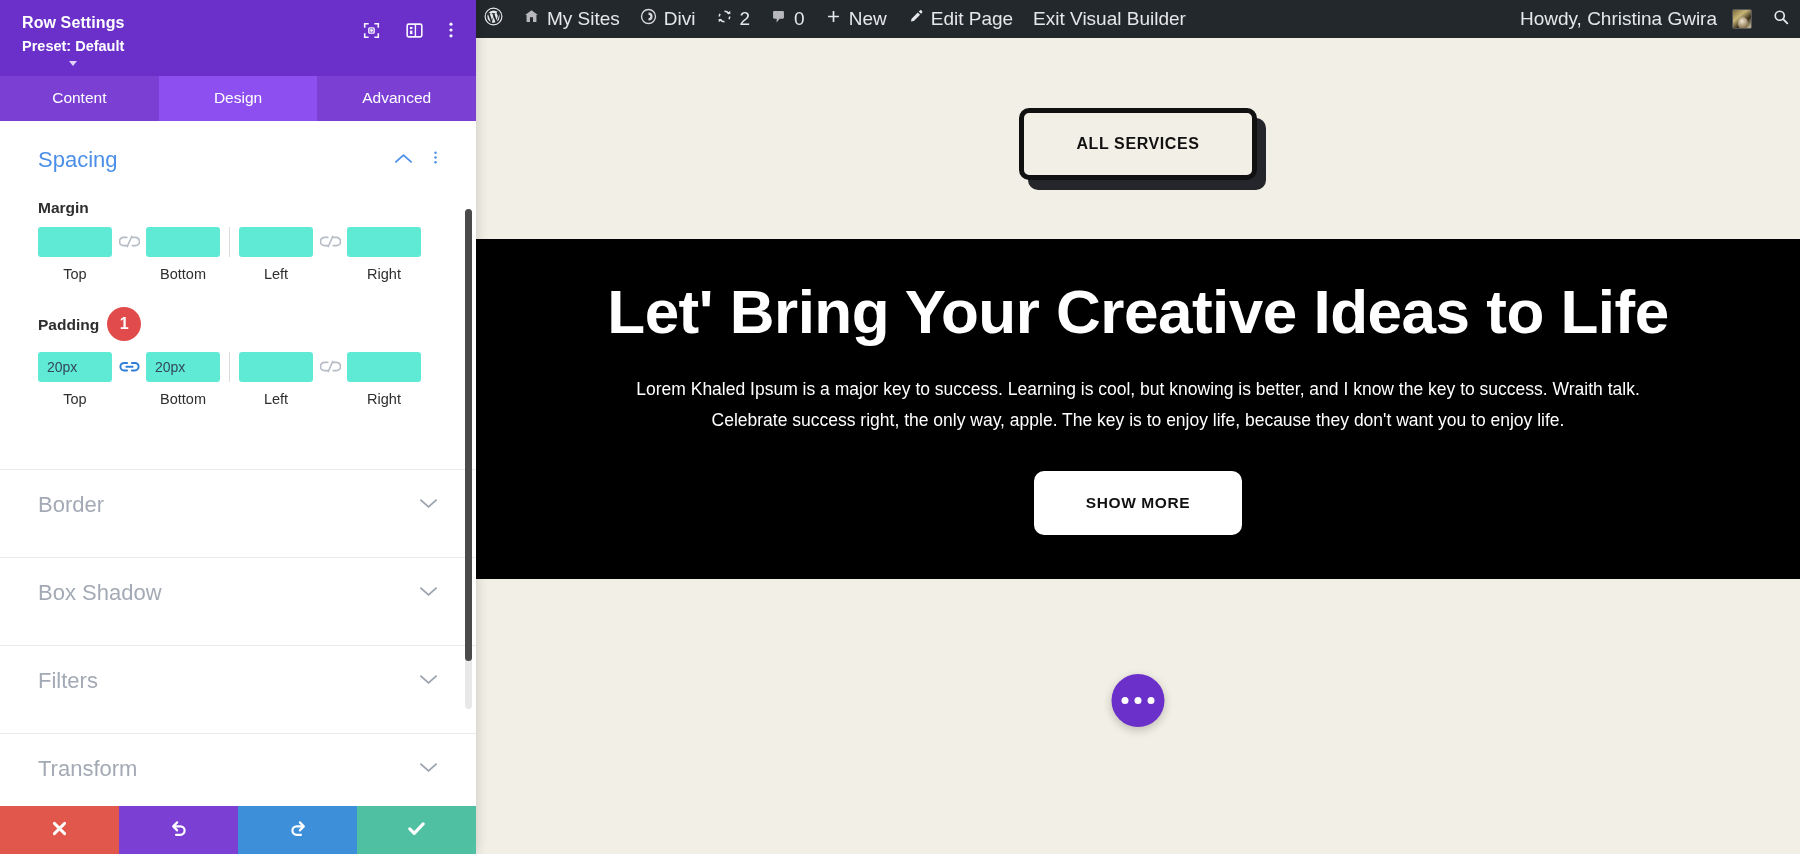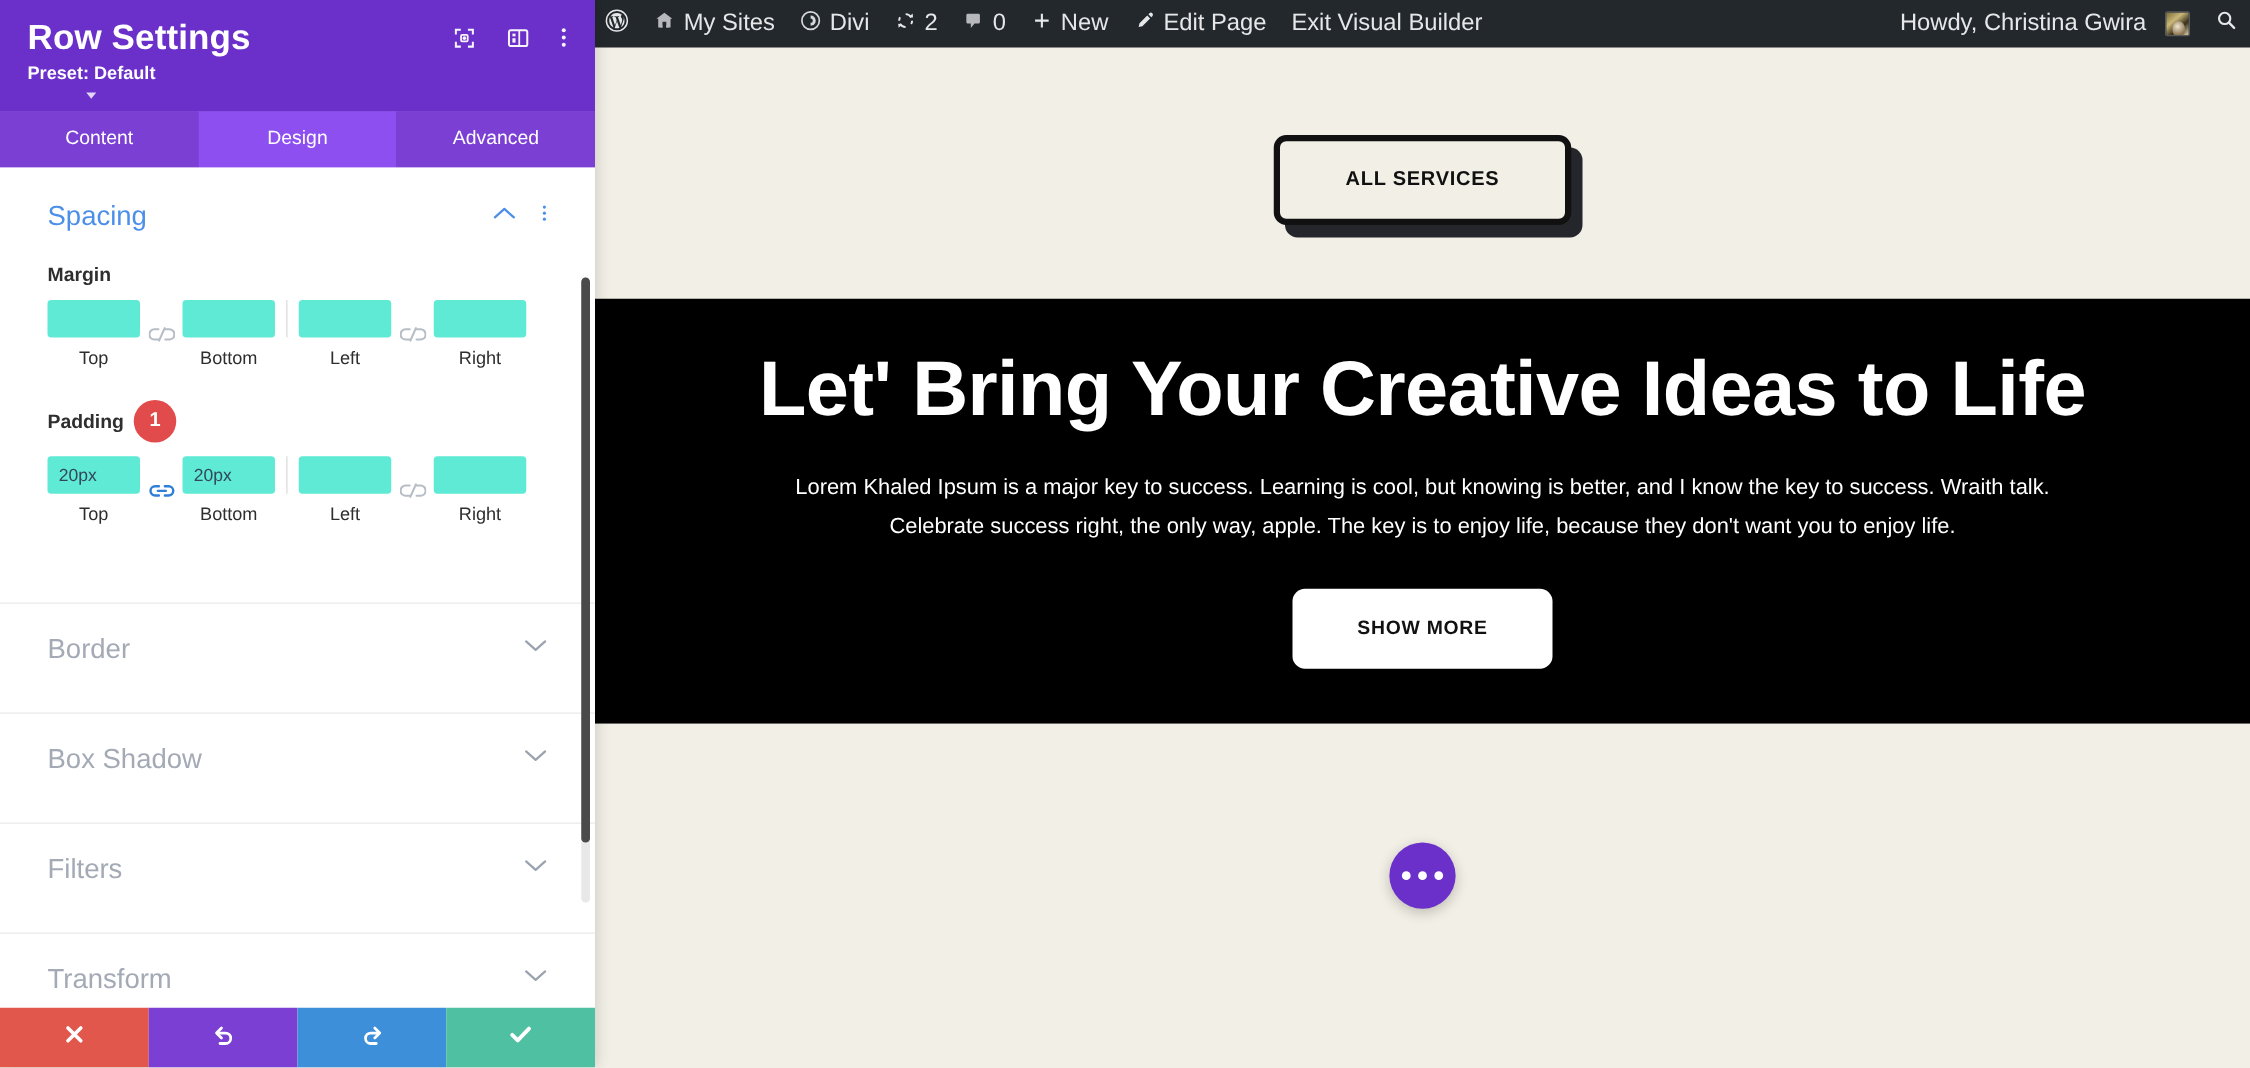--- a/index.html
+++ b/index.html
@@ -21,21 +21,21 @@
     box-shadow: 0 0 12px rgba(0,0,0,.18);
   }
   .panel-header {
     background: #6b30c9;
     padding: 14px 22px 10px 22px;
     position: relative;
     flex: 0 0 auto;
   }
   .panel-header-top { display: flex; align-items: flex-start; justify-content: space-between; }
   .panel-title {
-    color: #fff; font-size: 28px; font-weight: bold; letter-spacing: .1px;
+    color: #fff; font-size: 16px; font-weight: bold; letter-spacing: .1px;
     line-height: 1.12;
   }
   .panel-preset {
     color: #ffffff; font-size: 14.5px; font-weight: bold; margin-top: 6px;
     display: inline-flex; align-items: center; gap: 5px; cursor: pointer; flex-direction: column;
   }
   .caret-sm {
     width: 0; height: 0; border-left: 4px solid transparent;
     border-right: 4px solid transparent; border-top: 5px solid #e2d3f7;
     display: inline-block; margin-top: 2px;
@@ -72,21 +72,21 @@
     font-size: 15.5px; color: #2e2e2e; font-weight: bold; margin: 26px 0 10px 0;
     display: inline-flex; align-items: center; position: relative;
   }
   .badge-1 {
     width: 34px; height: 34px; border-radius: 50%;
     background: #e24b4b; color: #fff; font-size: 16px; font-weight: bold;
     display: inline-flex; align-items: center; justify-content: center;
     margin-left: 8px; position: relative; top: -1px;
   }
   .quad-row { display: flex; align-items: flex-start; }
-  .quad-half { display: flex; align-items: center; }
+  .quad-half { display: flex; align-items: flex-start; }
   .quad-sep { width: 1px; align-self: stretch; background: #dcdcdc; margin: 0 9px; height: 30px; }
   .quad-cell { width: 74px; display: flex; flex-direction: column; align-items: center; }
   .quad-input {
     width: 74px; height: 30px; background: #5eead4; border: none; border-radius: 3px;
     font-family: "Liberation Sans", sans-serif; font-size: 14px; color: #33475b;
     padding: 0 9px; outline: none;
   }
   .quad-input::placeholder { color: #8b9bab; }
   .quad-caption { font-size: 14.5px; color: #2e2e2e; margin-top: 9px; font-weight: 400; }
   .link-btn {

